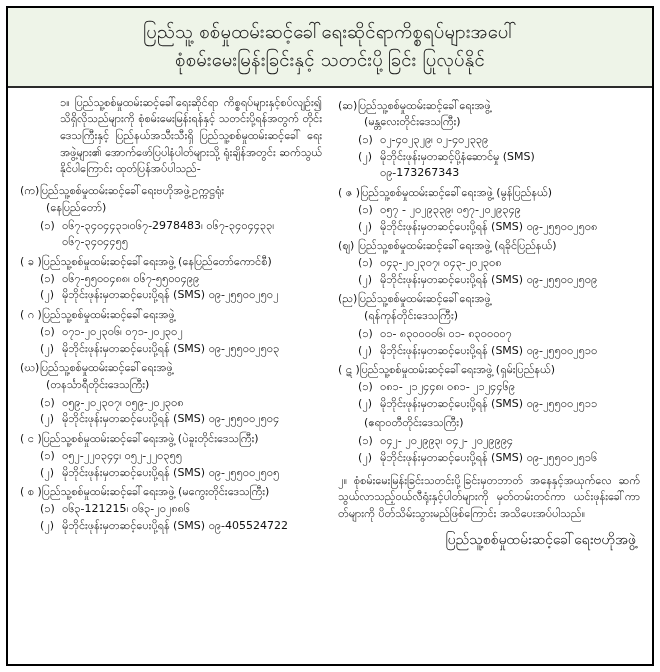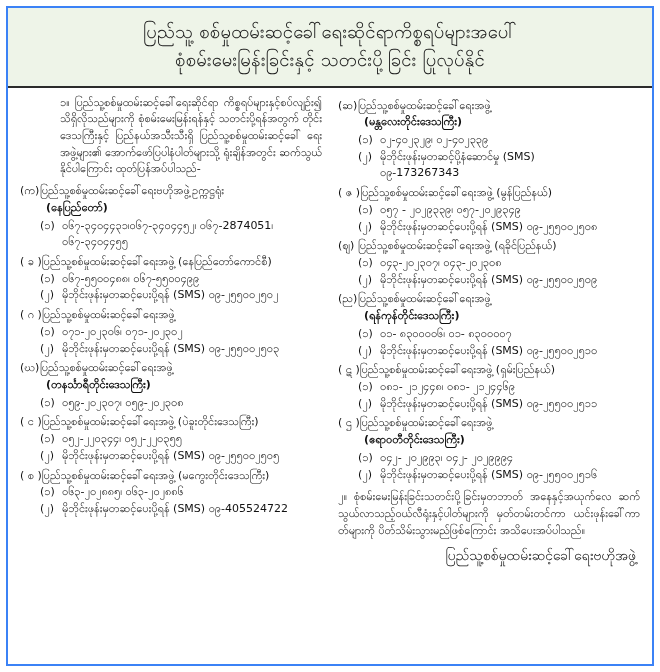--- a/index.html
+++ b/index.html
@@ -18,21 +18,21 @@
     height: 672px;
     box-sizing: border-box;
     background: #ffffff;
     padding: 6px;
     position: relative;
   }
   .frame {
     box-sizing: border-box;
     width: 100%;
     height: 100%;
-    border: 2px solid #3b82f6;
+    border: 2px solid #000000;
     background: #ffffff;
     display: flex;
     flex-direction: column;
   }
   .header {
     background: #eef4e8;
     border-bottom: 2px solid #2b2b2b;
     padding: 10px 14px 12px 14px;
     text-align: center;
   }
@@ -75,21 +75,20 @@
     margin-bottom: 0px;
   }
   .group-head .lbl {
     display: inline-block;
     min-width: 20px;
   }
   .sub-note {
     display: block;
     padding-left: 26px;
     margin-bottom: 1px;
-    font-weight: bold;
   }
   .item {
     display: block;
     padding-left: 20px;
     white-space: nowrap;
   }
   .item .num {
     display: inline-block;
     width: 22px;
   }
@@ -127,46 +126,47 @@
     </div>
 
     <div class="body">
 
       <div class="col left">
         <div class="intro">၁။    ပြည်သူ့စစ်မှုထမ်းဆင့်ခေါ်ရေးဆိုင်ရာ ကိစ္စရပ်များနှင့်စပ်လျဉ်း၍ သိရှိလိုသည်များကို စုံစမ်းမေးမြန်းရန်နှင့် သတင်းပို့ရန်အတွက် တိုင်းဒေသကြီးနှင့် ပြည်နယ်အသီးသီးရှိ ပြည်သူ့စစ်မှုထမ်းဆင့်ခေါ် ရေးအဖွဲ့များ၏ အောက်ဖော်ပြပါနံပါတ်များသို့ ရုံးချိန်အတွင်း ဆက်သွယ် နိုင်ပါကြောင်း ထုတ်ပြန်အပ်ပါသည်-</div>
         <div id="left-groups">
             <div class="group">
               <div class="group-head"><span class="lbl">(က)</span><span>ပြည်သူ့စစ်မှုထမ်းဆင့်ခေါ်ရေးဗဟိုအဖွဲ့ဥက္ကဋ္ဌရုံး</span></div>
               <div class="sub-note">(နေပြည်တော်)</div>
-              <div class="item"><span class="num">(၁)</span><span class="txt">ဝ၆၇-၃၄၀၄၄၃၁၊ဝ၆၇-၃၄၀၄၄၅၂၊ ဝ၆၇-2874051၊</span></div>
+              <div class="item"><span class="num">(၁)</span><span class="txt">ဝ၆၇-၃၄၀၄၄၃၁၊ဝ၆၇-2978483၊ ဝ၆၇-၃၄၀၄၄၃၃၊</span></div>
               <div class="item cont"><span class="txt">ဝ၆၇-၃၄၀၄၄၅၅</span></div>
             </div>
             <div class="group">
               <div class="group-head"><span class="lbl">( ခ )</span><span>ပြည်သူ့စစ်မှုထမ်းဆင့်ခေါ်ရေးအဖွဲ့ (နေပြည်တော်ကောင်စီ)</span></div>
               <div class="item"><span class="num">(၁)</span><span class="txt">ဝ၆၇-၅၅၀၀၄၈၈၊ ဝ၆၇-၅၅၀၀၄၉၉</span></div>
               <div class="item"><span class="num">(၂)</span><span class="txt">မိုဘိုင်းဖုန်းမှတဆင့်ပေးပို့ရန် (SMS) ဝ၉-၂၅၅၀၀၂၅၀၂</span></div>
             </div>
             <div class="group">
               <div class="group-head"><span class="lbl">( ဂ )</span><span>ပြည်သူ့စစ်မှုထမ်းဆင့်ခေါ်ရေးအဖွဲ့</span></div>
               <div class="item"><span class="num">(၁)</span><span class="txt">ဝ၇၁-၂၀၂၃၀၆၊ ဝ၇၁-၂၀၂၃၀၂</span></div>
               <div class="item"><span class="num">(၂)</span><span class="txt">မိုဘိုင်းဖုန်းမှတဆင့်ပေးပို့ရန် (SMS) ဝ၉-၂၅၅၀၀၂၅၀၃</span></div>
             </div>
             <div class="group">
               <div class="group-head"><span class="lbl">(ဃ)</span><span>ပြည်သူ့စစ်မှုထမ်းဆင့်ခေါ်ရေးအဖွဲ့</span></div>
               <div class="sub-note">(တနင်္သာရီတိုင်းဒေသကြီး)</div>
               <div class="item"><span class="num">(၁)</span><span class="txt">ဝ၅၉-၂၀၂၃၀၇၊ ဝ၅၉-၂၀၂၃၀၈</span></div>
+              <div class="item"><span class="num">(၂)</span><span class="txt">မိုဘိုင်းဖုန်းမှတဆင့်ပေးပို့ရန် (SMS) ဝ၉-၂၅၅၀၀၂၅၀၄</span></div>
             </div>
             <div class="group">
               <div class="group-head"><span class="lbl">( င )</span><span>ပြည်သူ့စစ်မှုထမ်းဆင့်ခေါ်ရေးအဖွဲ့ (ပဲခူးတိုင်းဒေသကြီး)</span></div>
               <div class="item"><span class="num">(၁)</span><span class="txt">ဝ၅၂-၂၂၀၃၄၄၊ ဝ၅၂-၂၂၀၃၅၅</span></div>
               <div class="item"><span class="num">(၂)</span><span class="txt">မိုဘိုင်းဖုန်းမှတဆင့်ပေးပို့ရန် (SMS) ဝ၉-၂၅၅၀၀၂၅၀၅</span></div>
             </div>
             <div class="group">
               <div class="group-head"><span class="lbl">( စ )</span><span>ပြည်သူ့စစ်မှုထမ်းဆင့်ခေါ်ရေးအဖွဲ့ (မကွေးတိုင်းဒေသကြီး)</span></div>
-              <div class="item"><span class="num">(၁)</span><span class="txt">ဝ၆၃-၂၀၂၈၈၅၊ ဝ၆၃-၂၀၂၈၈၆</span></div>
+              <div class="item"><span class="num">(၁)</span><span class="txt">ဝ၆၃-121215၊ ဝ၆၃-၂၀၂၈၈၆</span></div>
               <div class="item"><span class="num">(၂)</span><span class="txt">မိုဘိုင်းဖုန်းမှတဆင့်ပေးပို့ရန် (SMS) ဝ၉-405524722</span></div>
             </div>
           </div>
       </div>
 
       <div class="col right">
         <div id="right-groups">
             <div class="group">
               <div class="group-head"><span class="lbl">(ဆ)</span><span>ပြည်သူ့စစ်မှုထမ်းဆင့်ခေါ်ရေးအဖွဲ့</span></div>
               <div class="sub-note">(မန္တလေးတိုင်းဒေသကြီး)</div>
@@ -189,21 +189,20 @@
               <div class="sub-note">(ရန်ကုန်တိုင်းဒေသကြီး)</div>
               <div class="item"><span class="num">(၁)</span><span class="txt">၀၁- ၈၃၀၀၀၀၆၊ ၀၁- ၈၃၀၀၀၀၇</span></div>
               <div class="item"><span class="num">(၂)</span><span class="txt">မိုဘိုင်းဖုန်းမှတဆင့်ပေးပို့ရန် (SMS) ဝ၉-၂၅၅၀၀၂၅၁၀</span></div>
             </div>
             <div class="group">
               <div class="group-head"><span class="lbl">( ဋ )</span><span>ပြည်သူ့စစ်မှုထမ်းဆင့်ခေါ်ရေးအဖွဲ့ (ရှမ်းပြည်နယ်)</span></div>
               <div class="item"><span class="num">(၁)</span><span class="txt">ဝ၈၁- ၂၁၂၄၄၈၊ ဝ၈၁- ၂၁၂၄၄၆၉</span></div>
               <div class="item"><span class="num">(၂)</span><span class="txt">မိုဘိုင်းဖုန်းမှတဆင့်ပေးပို့ရန် (SMS) ဝ၉-၂၅၅၀၀၂၅၁၁</span></div>
             </div>
             <div class="group">
-              <div class="group-head"><span class="lbl">( ဌ )</span><span>ပြည်သူ့စစ်မှုထမ်းဆင့်ခေါ်ရေးအဖွဲ့</span></div>
               <div class="sub-note">(ဧရာဝတီတိုင်းဒေသကြီး)</div>
               <div class="item"><span class="num">(၁)</span><span class="txt">ဝ၄၂- ၂၀၂၉၉၃၊ ဝ၄၂- ၂၀၂၉၉၉၄</span></div>
               <div class="item"><span class="num">(၂)</span><span class="txt">မိုဘိုင်းဖုန်းမှတဆင့်ပေးပို့ရန် (SMS) ဝ၉-၂၅၅၀၀၂၅၁၆</span></div>
             </div>
           </div>
         <div class="closing">၂။   စုံစမ်းမေးမြန်းခြင်းသတင်းပို့ခြင်းမှတဘာတ် အနေနှင့်အယုက်လေ ဆက်သွယ်လာသည့်ဝယ်လီရုံးနှင့်ပါတ်များကို မှတ်တမ်းတင်ကာ ယင်းဖုန်းခေါ်ကာတ်များကို ပိတ်သိမ်းသွားမည်ဖြစ်ကြောင်း အသိပေးအပ်ပါသည်။</div>
         <div class="signature">ပြည်သူ့စစ်မှုထမ်းဆင့်ခေါ်ရေးဗဟိုအဖွဲ့</div>
       </div>
 
     </div>

